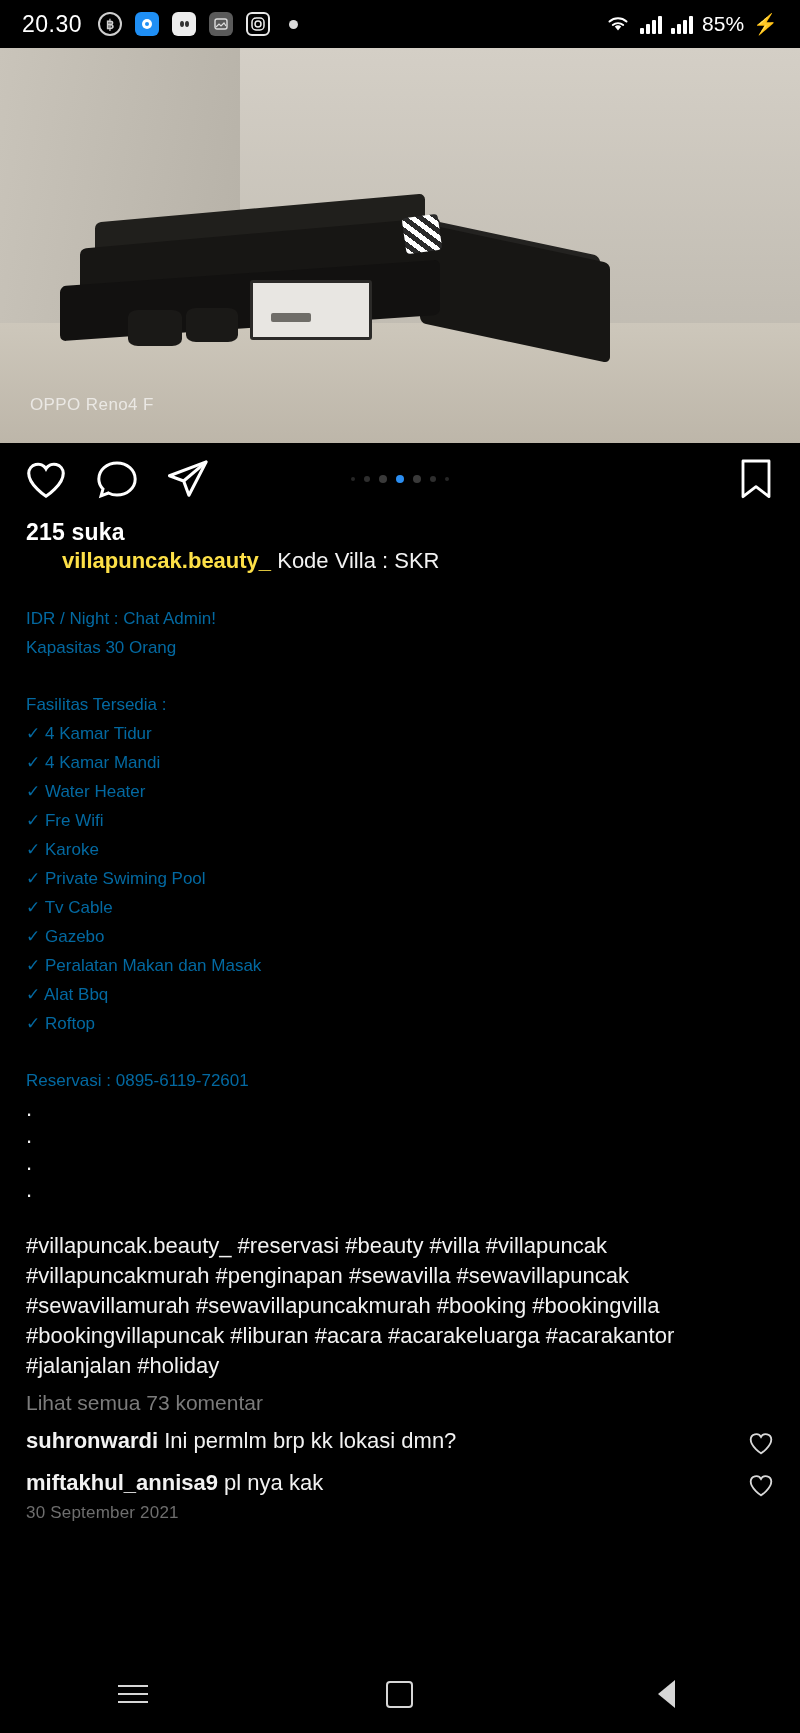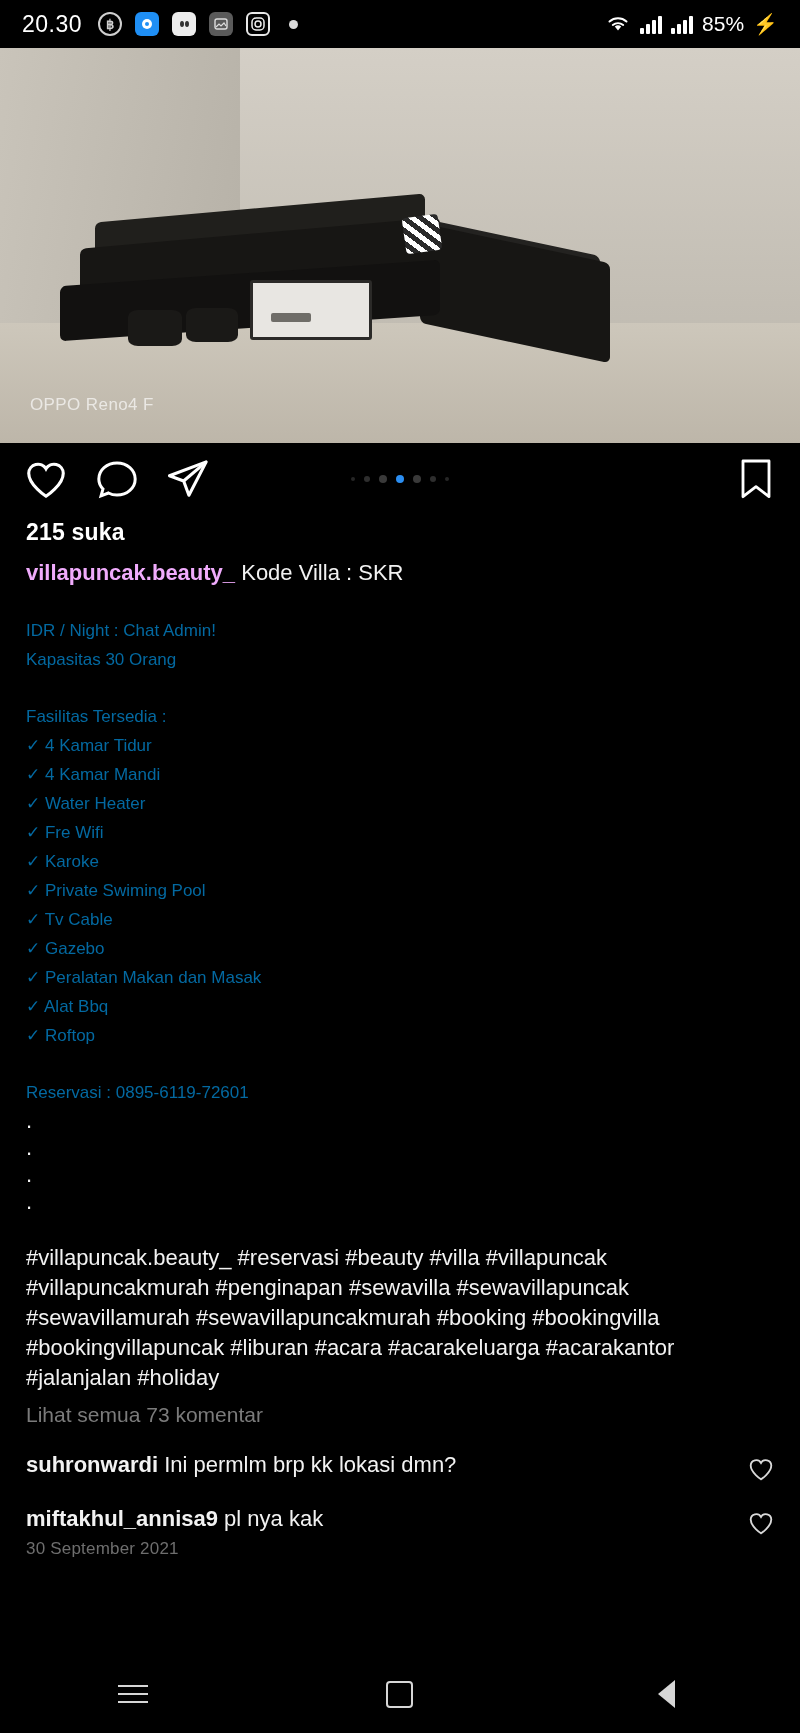--- a/index.html
+++ b/index.html
@@ -146,31 +146,31 @@
   .dot.small { width: 6px; height: 6px; background:#2e2e2e;}
   .dot.tiny { width: 4px; height: 4px; background:#262626;}
   .bookmark { margin-left: auto; }
 
   
   .caption {
     padding: 4px 26px 0 26px;
     flex: 1 1 auto;
     overflow: hidden;
   }
-  .likes { font-size: 23px; font-weight: 700; margin-bottom: 12px; letter-spacing:.2px;}
+  .likes { font-size: 23px; font-weight: 700; margin-bottom: 0; letter-spacing:.2px;}
   .cap-line { font-size: 22px; line-height: 30px; color: #f2f2f2; }
-  .uname { font-weight: 700; color: #f0abfc; }
+  .uname { font-weight: 700; color: #fde047; margin-left: 36px; }
   .blank { height: 28px; }
   .cap-block { font-size: 17px; line-height: 29px; color: #0369a1; }
   .dotline { font-size: 22px; line-height: 27px; color: #f2f2f2; }
   .hashtags { font-size: 22px; line-height: 30px; color: #f2f2f2; }
   .more-comments { font-size: 21px; color: #7b7b7b; margin-top: 10px; }
   .comment-row {
-    display: flex; align-items: flex-end;
-    font-size: 22px; line-height: 32px; margin-top: 22px;
+    display: flex; align-items: center;
+    font-size: 22px; line-height: 32px; margin-top: 10px;
   }
   .comment-text { flex: 1; color: #f2f2f2; }
   .comment-text .cu { font-weight: 700; }
   .heart-small { width: 26px; flex: 0 0 26px; margin-left: 10px; margin-top: 4px;}
   .date { font-size: 17px; color: #6e6e6e; margin-top: 4px; letter-spacing:.2px;}
 
   
   .navbar {
     height: 78px; flex: 0 0 78px;
     display: flex; align-items: center; justify-content: space-around;

